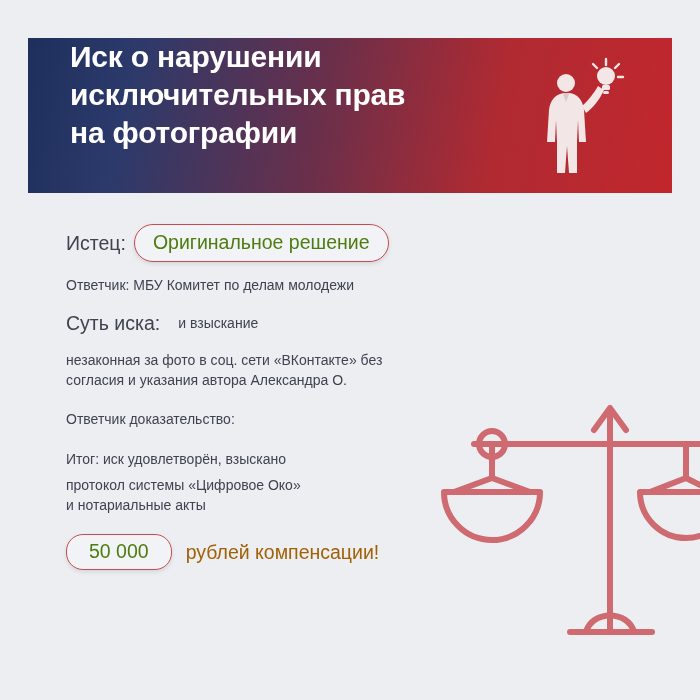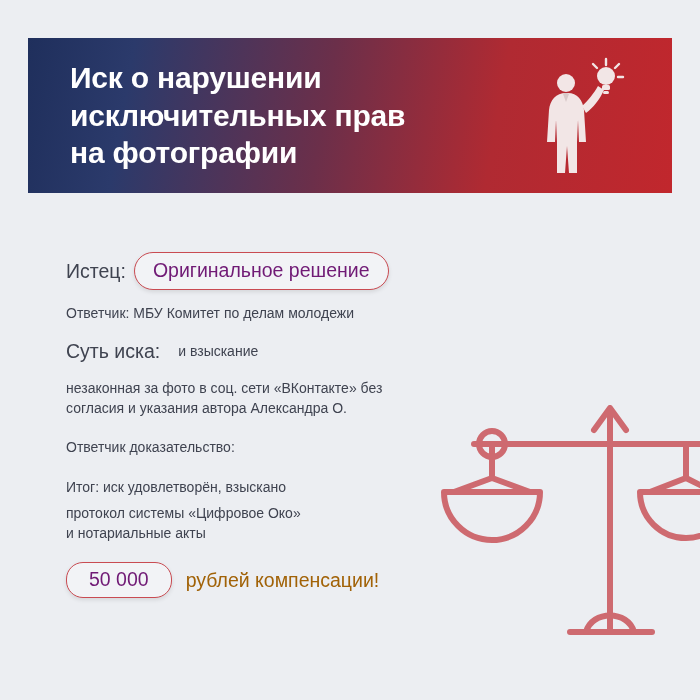--- a/index.html
+++ b/index.html
@@ -23,21 +23,21 @@
 
   
   .header {
     position: absolute;
     left: 28px;
     top: 38px;
     width: 644px;
     height: 155px;
     background: linear-gradient(100deg, #1f2f5c 0%, #2b3a6b 16%, #6b2f4a 46%, #b02a32 72%, #c1272d 100%);
     display: flex;
-    align-items: center;
+    align-items: flex-start;
     overflow: hidden;
   }
   .header-title {
     color: #ffffff;
     font-size: 30px;
     font-weight: bold;
     line-height: 1.26;
     padding-left: 42px;
     max-width: 450px;
     letter-spacing: -0.2px;
@@ -68,41 +68,40 @@
     opacity: 0.85;
   }
   .content {
     position: absolute;
     left: 66px;
     top: 24px;
     width: 580px;
     color: #3f4350;
     font-size: 19.5px;
     line-height: 1.35;
-    margin-top: 28px;
   }
   .row {
     display: flex;
     align-items: center;
     flex-wrap: wrap;
     margin-bottom: 14px;
   }
   .label {
     color: #3f4350;
     font-size: 19.5px;
     margin-right: 8px;
     white-space: nowrap;
   }
   .chip {
     display: inline-block;
     background: #f2f3f6;
     border: 1.6px solid #c94b52;
     border-radius: 19px;
     padding: 7px 18px 8px 18px;
-    color: #701a75;
+    color: #4d7c0f;
     font-size: 19.5px;
     line-height: 1.1;
     box-shadow: 0 2px 4px rgba(0,0,0,0.10);
     white-space: nowrap;
   }
   .chip.small {
     padding: 6px 22px 7px 22px;
     border-radius: 17px;
   }
   .plain-line {

